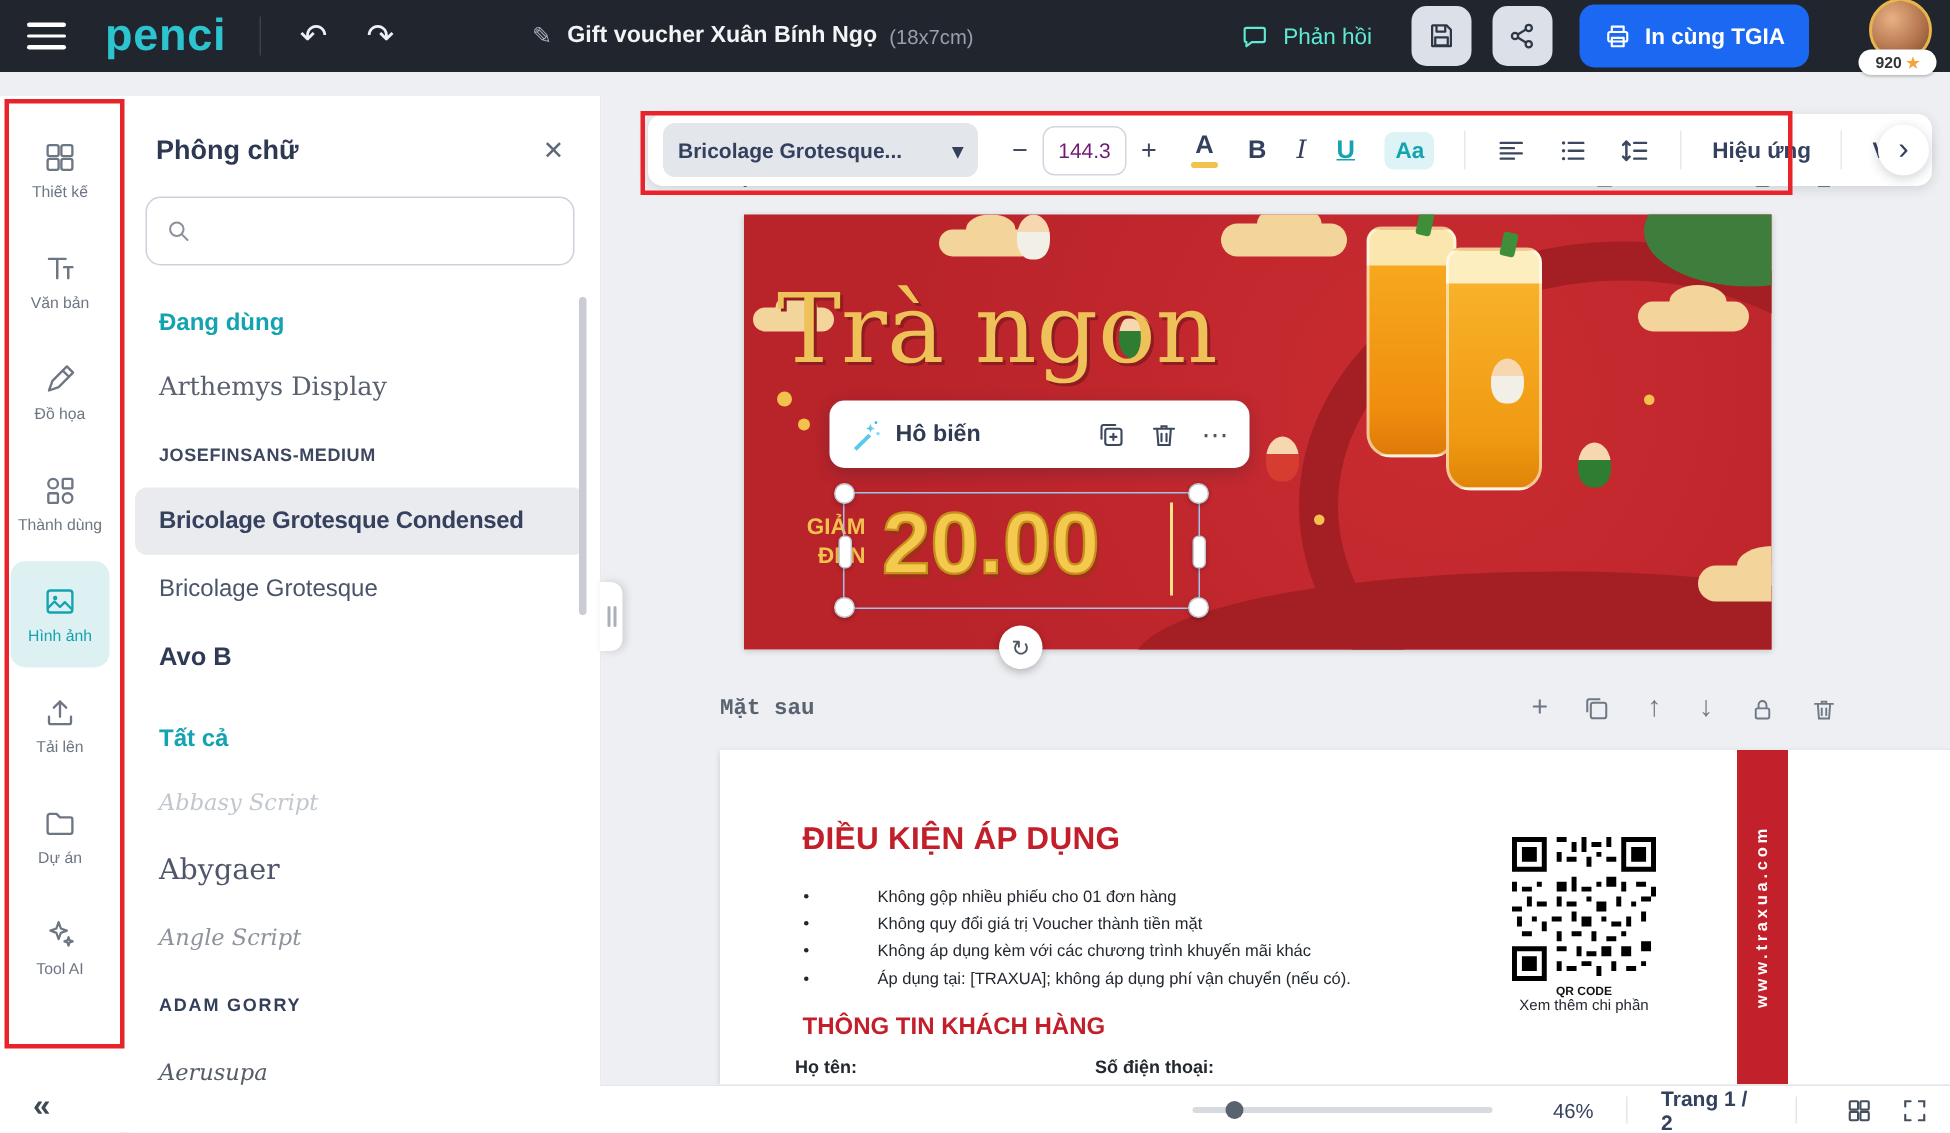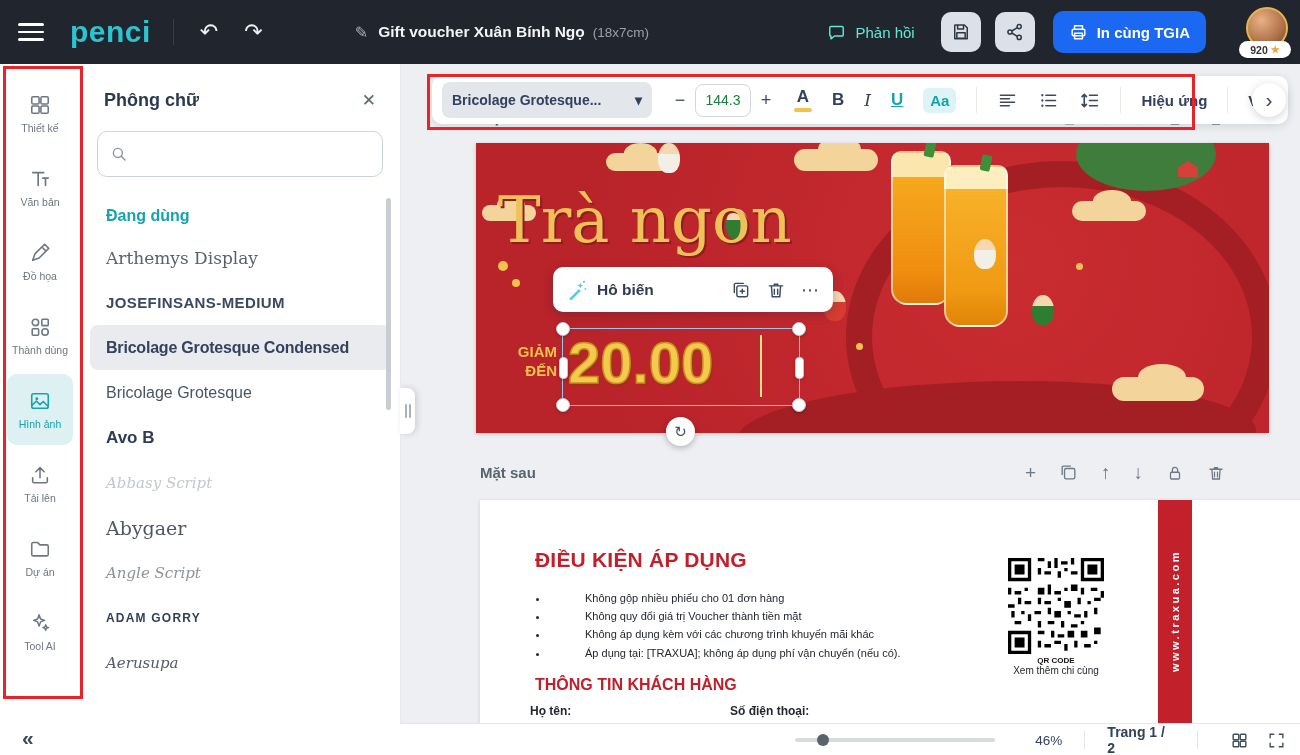--- a/index.html
+++ b/index.html
@@ -1,21 +1,21 @@
 <!DOCTYPE html>
 <html><head>
 <meta charset="utf-8">
 <style>
   html,body{margin:0;padding:0;background:#fff;}
   .app{position:relative;width:1300px;height:755px;overflow:hidden;background:#edeff2;
        font-family:"Liberation Sans",sans-serif;-webkit-font-smoothing:antialiased;}
   svg{display:block;}
 
   
-  .topbar{position:absolute;left:0;top:0;width:1300px;height:64px;background:#20252e;
+  .topbar{position:absolute;left:0;top:0;width:1300px;height:48px;background:#20252e;
           display:flex;align-items:center;z-index:20;}
   .burger{margin-left:18px;width:26px;cursor:pointer;}
   .burger i{display:block;height:2.6px;background:#fff;border-radius:2px;margin:5px 0;}
   .logo{margin-left:26px;font-size:30px;font-weight:800;color:#2bc4cf;letter-spacing:.5px;cursor:pointer;}
   .tb-vsep{width:1px;height:26px;background:#3a4149;margin-left:22px;}
   .histbtn{margin-left:26px;font-size:22px;color:#eef1f4;cursor:pointer;line-height:1;}
   .title-group{margin-left:92px;display:flex;align-items:center;}
   .pencil-ic{color:#a7aeb8;font-size:16px;margin-right:10px;}
   .doc-title{color:#f2f4f6;font-size:15.5px;font-weight:600;cursor:text;}
   .doc-size{color:#98a0aa;font-size:13.5px;margin-left:8px;}
@@ -48,69 +48,69 @@
   .panel-title{font-size:18px;font-weight:700;color:#2c3950;}
   .panel-close{font-size:17px;color:#5d6878;cursor:pointer;}
   .searchbox{margin:14px 17px 0 17px;height:44px;border:1.6px solid #ccd2db;border-radius:10px;
              display:flex;align-items:center;padding:0 12px;gap:8px;}
   .searchbox input{border:none;outline:none;flex:1;font-size:14px;font-family:"Liberation Sans",sans-serif;color:#333;background:transparent;}
   .sectionhead{padding:30px 0 10px 26px;color:#14a3b0;font-weight:700;font-size:16px;}
   .sectionhead.second{padding-top:24px;}
   .font-row{height:45px;display:flex;align-items:center;padding:0 26px;font-size:16px;color:#47506a;cursor:pointer;}
   .font-row.selected{background:#e9ebef;border-radius:8px;margin:0 10px;padding:0 16px;}
   .f-arthemys{font-family:"DejaVu Serif",serif;font-size:17px;color:#59606e;}
-  .f-josefin{font-weight:600;letter-spacing:.4px;font-size:15px;color:#3d4760;}
+  .f-josefin{font-weight:600;letter-spacing:.4px;font-size:12px;color:#3d4760;}
   .f-brico-c{font-weight:800;font-size:16px;color:#36415e;letter-spacing:-.2px;}
   .f-brico{font-size:16px;color:#4a5468;}
   .f-avob{font-weight:800;font-size:17px;color:#2f3a55;}
   .f-script-light{font-family:"DejaVu Serif",serif;font-style:italic;color:#c2c7cf;font-size:15px;}
   .f-abygaer{font-family:"DejaVu Serif",serif;font-size:19px;color:#4e5668;}
   .f-script{font-family:"DejaVu Serif",serif;font-style:italic;color:#8d929c;font-size:15px;}
   .f-adam{font-weight:700;letter-spacing:1.2px;font-size:12px;color:#333f58;}
   .f-script2{font-family:"DejaVu Serif",serif;font-style:italic;color:#555c66;font-size:15px;}
   .panel-scroll{position:absolute;right:9px;top:134px;width:5px;height:212px;background:#c9cdd3;border-radius:3px;cursor:pointer;}
   .panel-handle{position:absolute;left:400px;top:388px;width:15px;height:46px;background:#fff;border-radius:0 8px 8px 0;
                 box-shadow:2px 0 6px rgba(0,0,0,.14);z-index:6;display:flex;align-items:center;justify-content:center;gap:2px;cursor:pointer;}
   .panel-handle i{display:block;width:2px;height:14px;background:#aab0b9;border-radius:1px;}
 
   
   .canvas{position:absolute;left:400px;top:64px;width:900px;height:659px;background:#edeff2;overflow:hidden;z-index:1;}
 
   .page-row{position:absolute;left:80px;width:745px;display:flex;align-items:center;color:#6f7885;}
-  .row-front{top:44px;z-index:1;} .row-back{top:399px;}
+  .row-front{top:44px;z-index:1;} .row-back{top:399px;font-family:Liberation Mono, monospace;}
   .row-label{font-size:15px;font-weight:700;color:#5a6370;}
   .row-icons{margin-left:auto;display:flex;align-items:center;gap:23px;}
   .row-ic{color:#6f7885;font-size:19px;line-height:1;cursor:pointer;display:flex;align-items:center;}
 
   
   .toolbar{position:absolute;left:32px;top:12px;width:836px;height:48px;background:#fff;border-radius:10px;
            box-shadow:0 2px 8px rgba(40,50,70,.14);display:flex;align-items:center;z-index:10;padding:0 10px;gap:20px;}
   .font-select{width:190px;height:36px;background:#e3e6eb;border-radius:8px;display:flex;align-items:center;
                justify-content:space-between;padding:0 10px;font-size:14px;font-weight:600;color:#33405e;cursor:pointer;flex:none;}
   .stepper{display:flex;align-items:center;gap:7px;}
   .step-btn{font-size:18px;color:#3c4860;cursor:pointer;width:16px;text-align:center;}
   .size-box{width:54px;height:31px;border:1.6px solid #d2d6de;border-radius:8px;display:flex;align-items:center;
-            justify-content:center;font-size:14px;color:#15803d;cursor:text;}
+            justify-content:center;font-size:14px;color:#701a75;cursor:text;}
   .tb-A{display:flex;flex-direction:column;align-items:center;cursor:pointer;font-weight:700;font-size:17px;color:#33405e;line-height:1.05;}
   .tb-A .colorbar{width:18px;height:4px;background:#f2c14e;border-radius:2px;margin-top:2px;}
   .tb-B{font-weight:800;font-size:17px;color:#33405e;cursor:pointer;}
   .tb-I{font-family:"DejaVu Serif",serif;font-style:italic;font-size:17px;color:#33405e;cursor:pointer;}
   .tb-U{font-size:17px;font-weight:700;color:#14a3b0;text-decoration:underline;cursor:pointer;}
   .tb-Aa{font-size:15px;font-weight:700;color:#14a3b0;background:#ddf3f5;border-radius:6px;padding:4px 7px;cursor:pointer;}
   .tb-sep{width:1px;height:26px;background:#e5e8ec;flex:none;}
   .tb-ic{color:#3c4860;cursor:pointer;}
   .tb-label{font-size:15px;font-weight:600;color:#33405e;cursor:pointer;white-space:nowrap;}
   .tb-pos{width:64px;overflow:hidden;}
   .next-circle{position:absolute;left:852px;top:19px;width:34px;height:34px;background:#fff;border-radius:50%;
                box-shadow:0 2px 8px rgba(40,50,70,.22);display:flex;align-items:center;justify-content:center;
                font-size:21px;color:#33405e;z-index:11;cursor:pointer;}
 
   
-  .page1{position:absolute;left:76px;top:79px;width:745px;height:290px;overflow:hidden;z-index:2;
-         background:radial-gradient(circle at 68% 42%,#c92c31,#b9232a 75%);box-shadow:0 1px 4px rgba(0,0,0,.18);cursor:pointer;padding-left:48px;}
+  .page1{position:absolute;left:96px;top:79px;width:685px;height:290px;overflow:hidden;z-index:2;
+         background:radial-gradient(circle at 68% 42%,#c92c31,#b9232a 75%);box-shadow:0 1px 4px rgba(0,0,0,.18);cursor:pointer;}
   .decor-swirl{position:absolute;left:370px;top:18px;width:380px;height:300px;border:26px solid #a31f23;border-radius:50%;}
   .decor-wave{position:absolute;left:260px;top:238px;width:520px;height:110px;background:#a31f23;border-radius:55% 45% 0 0;}
   .decor-hill{position:absolute;left:600px;top:-26px;width:140px;height:74px;background:#3e7d3c;border-radius:50%;}
   .cloud{position:absolute;background:#f3d49b;border-radius:999px;}
   .cloud::before{content:"";position:absolute;left:28%;top:-55%;width:52%;height:110%;background:inherit;border-radius:50%;}
   .c1{left:130px;top:10px;width:64px;height:18px;}
   .c2{left:318px;top:6px;width:84px;height:22px;}
   .c3{left:596px;top:58px;width:74px;height:20px;}
   .c4{left:636px;top:234px;width:92px;height:24px;}
   .c5{left:6px;top:62px;width:54px;height:16px;}
@@ -344,20 +344,21 @@
           </svg>
         </span>
       <input placeholder="" style="">
     </div>
     <div class="sectionhead">Đang dùng</div>
     <div class="font-row f-arthemys">Arthemys Display</div>
     <div class="font-row f-josefin">JOSEFINSANS-MEDIUM</div>
     <div class="font-row f-brico-c selected">Bricolage Grotesque Condensed</div>
     <div class="font-row f-brico">Bricolage Grotesque</div>
     <div class="font-row f-avob">Avo B</div>
+    <div class="sectionhead second">Tất cả</div>
     <div class="font-row f-script-light">Abbasy Script</div>
     <div class="font-row f-abygaer">Abygaer</div>
     <div class="font-row f-script">Angle Script</div>
     <div class="font-row f-adam">ADAM GORRY</div>
     <div class="font-row f-script2">Aerusupa</div>
     <div class="panel-scroll"></div>
   </div>
   <div class="panel-handle">
       <i></i>
       <i></i>
@@ -561,21 +562,21 @@
         <svg width="96" height="96" viewBox="0 0 29 29" style="margin:0 auto;">
           <rect width="29" height="29" fill="#fff"></rect>
           <g fill="#000">
             <path d="M0 0h7v7H0zM22 0h7v7h-7zM0 22h7v7H0z"></path>
             <path fill="#fff" d="M1 1h5v5H1zM23 1h5v5h-5zM1 23h5v5H1z"></path>
             <path d="M2 2h3v3H2zM24 2h3v3h-3zM2 24h3v3H2z"></path>
             <path d="M9 0h2v1H9zM12 1h1v2h-1zM14 0h1v3h-1zM16 1h2v1h-2zM19 0h1v2h-1zM9 3h1v2H9zM11 4h2v1h-2zM15 4h1v2h-1zM17 3h1v1h-1zM19 4h2v1h-2zM0 9h1v2H0zM2 10h2v1H2zM5 9h1v1H5zM3 12h1v2H3zM0 14h2v1H0zM5 13h2v1H5zM1 16h1v2H1zM4 16h1v1H4zM6 17h1v2H6zM2 19h2v1H2zM9 9h2v2H9zM12 8h1v3h-1zM14 10h2v1h-2zM17 9h1v1h-1zM19 8h2v2h-2zM22 9h1v2h-1zM25 9h2v1h-2zM28 10h1v2h-1zM9 12h1v2H9zM11 13h2v1h-2zM15 12h1v1h-1zM17 13h2v2h-2zM21 12h1v2h-1zM24 13h1v1h-1zM26 12h2v1h-2zM8 16h2v1H8zM12 15h1v2h-1zM14 16h2v2h-2zM18 16h1v1h-1zM20 17h2v1h-2zM23 16h1v2h-1zM26 15h1v2h-1zM9 19h1v2H9zM12 19h2v1h-2zM16 19h1v2h-1zM19 20h2v1h-2zM22 19h1v1h-1zM9 22h2v1H9zM13 22h1v2h-1zM15 23h2v1h-2zM18 22h2v2h-2zM22 22h2v2h-2zM26 21h2v2h-2zM9 25h1v2H9zM11 26h2v1h-2zM14 25h2v1h-2zM17 26h1v2h-1zM20 25h1v2h-1zM23 26h2v1h-2zM26 25h1v1h-1z"></path>
           </g>
         </svg>
         <div class="qr-title">QR CODE</div>
-        <div class="qr-caption">Xem thêm chi cùng</div>
+        <div class="qr-caption">Xem thêm chi phần</div>
       </div>
       <div class="strip">
         <span>www.traxua.com</span>
       </div>
     </div>
 
   </div>
 
   <div class="bottombar">
     <div class="slider">

